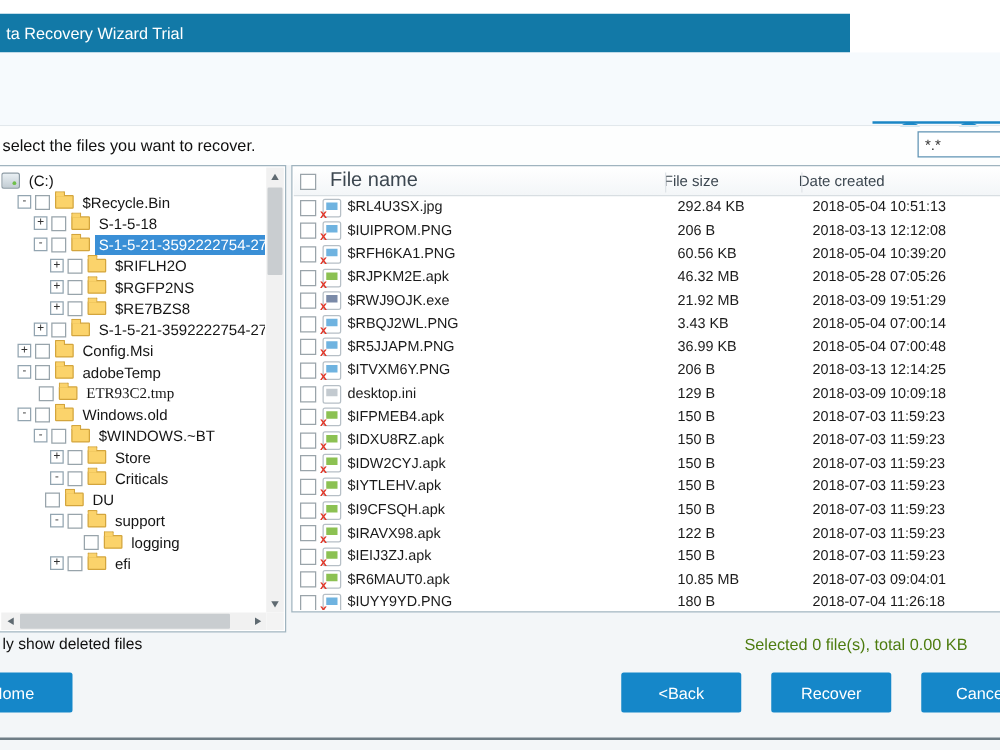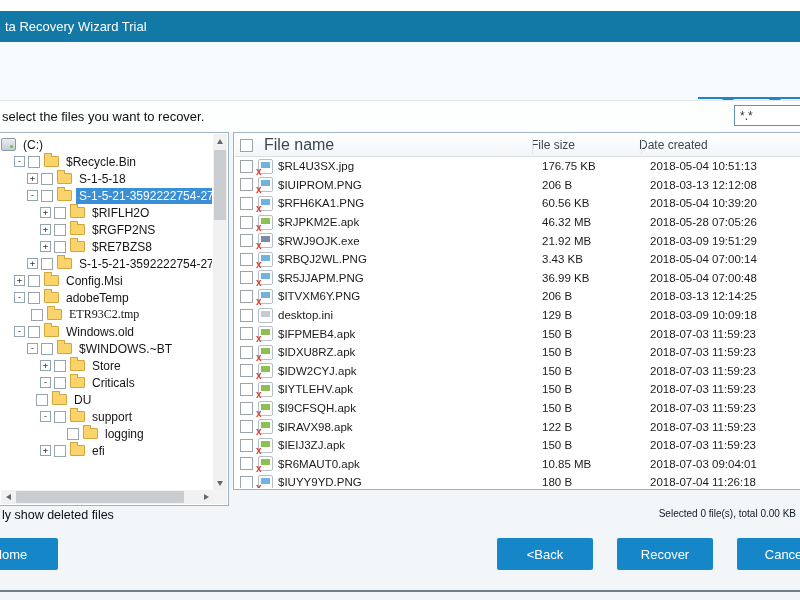--- a/index.html
+++ b/index.html
@@ -1,19 +1,19 @@
 <!DOCTYPE html>
 <html><head>
 <meta charset="utf-8">
 <style>
   html,body{margin:0;padding:0;background:#fff;}
   #screen{position:relative;width:800px;height:600px;overflow:hidden;background:#fff;
           font-family:"Liberation Sans",sans-serif;-webkit-font-smoothing:antialiased;}
   
-  .titlebar{position:absolute;left:0;top:11px;width:800px;height:31px;background:#1279a7;}
+  .titlebar{position:absolute;left:0;top:11px;width:680px;height:31px;background:#1279a7;}
   .titlebar .ttl{position:absolute;left:5px;top:0;line-height:31px;color:#fff;font-size:13px;white-space:nowrap;}
   
   .ribbon{position:absolute;left:0;top:42px;width:800px;height:58px;background:#f6fafd;}
   .ribbon-sep{position:absolute;left:0;top:100px;width:800px;height:1px;background:#e2e8ec;}
   .blue-underline{position:absolute;left:698px;top:97px;width:102px;height:2px;background:#1b86c5;}
   .ricon{position:absolute;top:55px;width:36px;text-align:center;cursor:default;}
   .ricon .lbl{display:block;margin-top:2px;font-size:11px;color:#2b3a44;}
   
   .instr-row{position:absolute;left:0;top:101px;width:800px;height:31px;background:#fdfefe;}
   .instr{position:absolute;left:2px;top:8px;font-size:13px;color:#101010;white-space:nowrap;}
@@ -67,21 +67,21 @@
   .fi-apk::before{background:#8cc152;}
   .fi-exe::before{background:#7a8aa8;}
   .fi-ini::before{background:#c3cad0;}
   .fi::after{content:"x";position:absolute;left:-3px;bottom:-4px;color:#e2382a;font-weight:bold;font-size:10px;}
   .fi-ini::after{content:"";}
   .fname{margin-left:5px;width:264px;font-size:11.5px;color:#1b1b1b;overflow:hidden;}
   .fsize{width:108px;font-size:11.5px;color:#1b1b1b;}
   .fdate{flex:1;font-size:11.5px;color:#1b1b1b;}
   
   .status-left{position:absolute;left:2px;top:508px;font-size:12.5px;color:#101010;}
-  .status-right{position:absolute;right:4px;top:508px;font-size:10px;color:#0f172a;}
+  .status-right{position:absolute;right:26px;top:508px;font-size:13px;color:#4d7c0f;}
   .btn{position:absolute;top:538px;width:96px;height:32px;background:#1587c9;border:none;color:#fff;
        font-size:13px;font-family:"Liberation Sans",sans-serif;border-radius:2px;cursor:pointer;}
   .bottom-line{position:absolute;left:0;top:590px;width:800px;height:2px;background:#6e7d86;}
 </style>
 </head>
 <body>
 
 <div id="screen">
 
   <div class="titlebar">
@@ -297,21 +297,21 @@
       <span class="hsize">File size</span>
       <span class="hdate">Date created</span>
       <span class="hsep" style="left:297px;"></span>
       <span class="hsep" style="left:406px;"></span>
     </div>
     <div id="file-rows">
         <div class="frow">
     <span class="fcb"></span>
     <span class="fi fi-image"></span>
     <span class="fname">$RL4U3SX.jpg</span>
-    <span class="fsize">176.75 KB</span>
+    <span class="fsize">292.84 KB</span>
     <span class="fdate">2018-05-04 10:51:13</span>
   </div>
         <div class="frow">
     <span class="fcb"></span>
     <span class="fi fi-image"></span>
     <span class="fname">$IUIPROM.PNG</span>
     <span class="fsize">206 B</span>
     <span class="fdate">2018-03-13 12:12:08</span>
   </div>
         <div class="frow">

